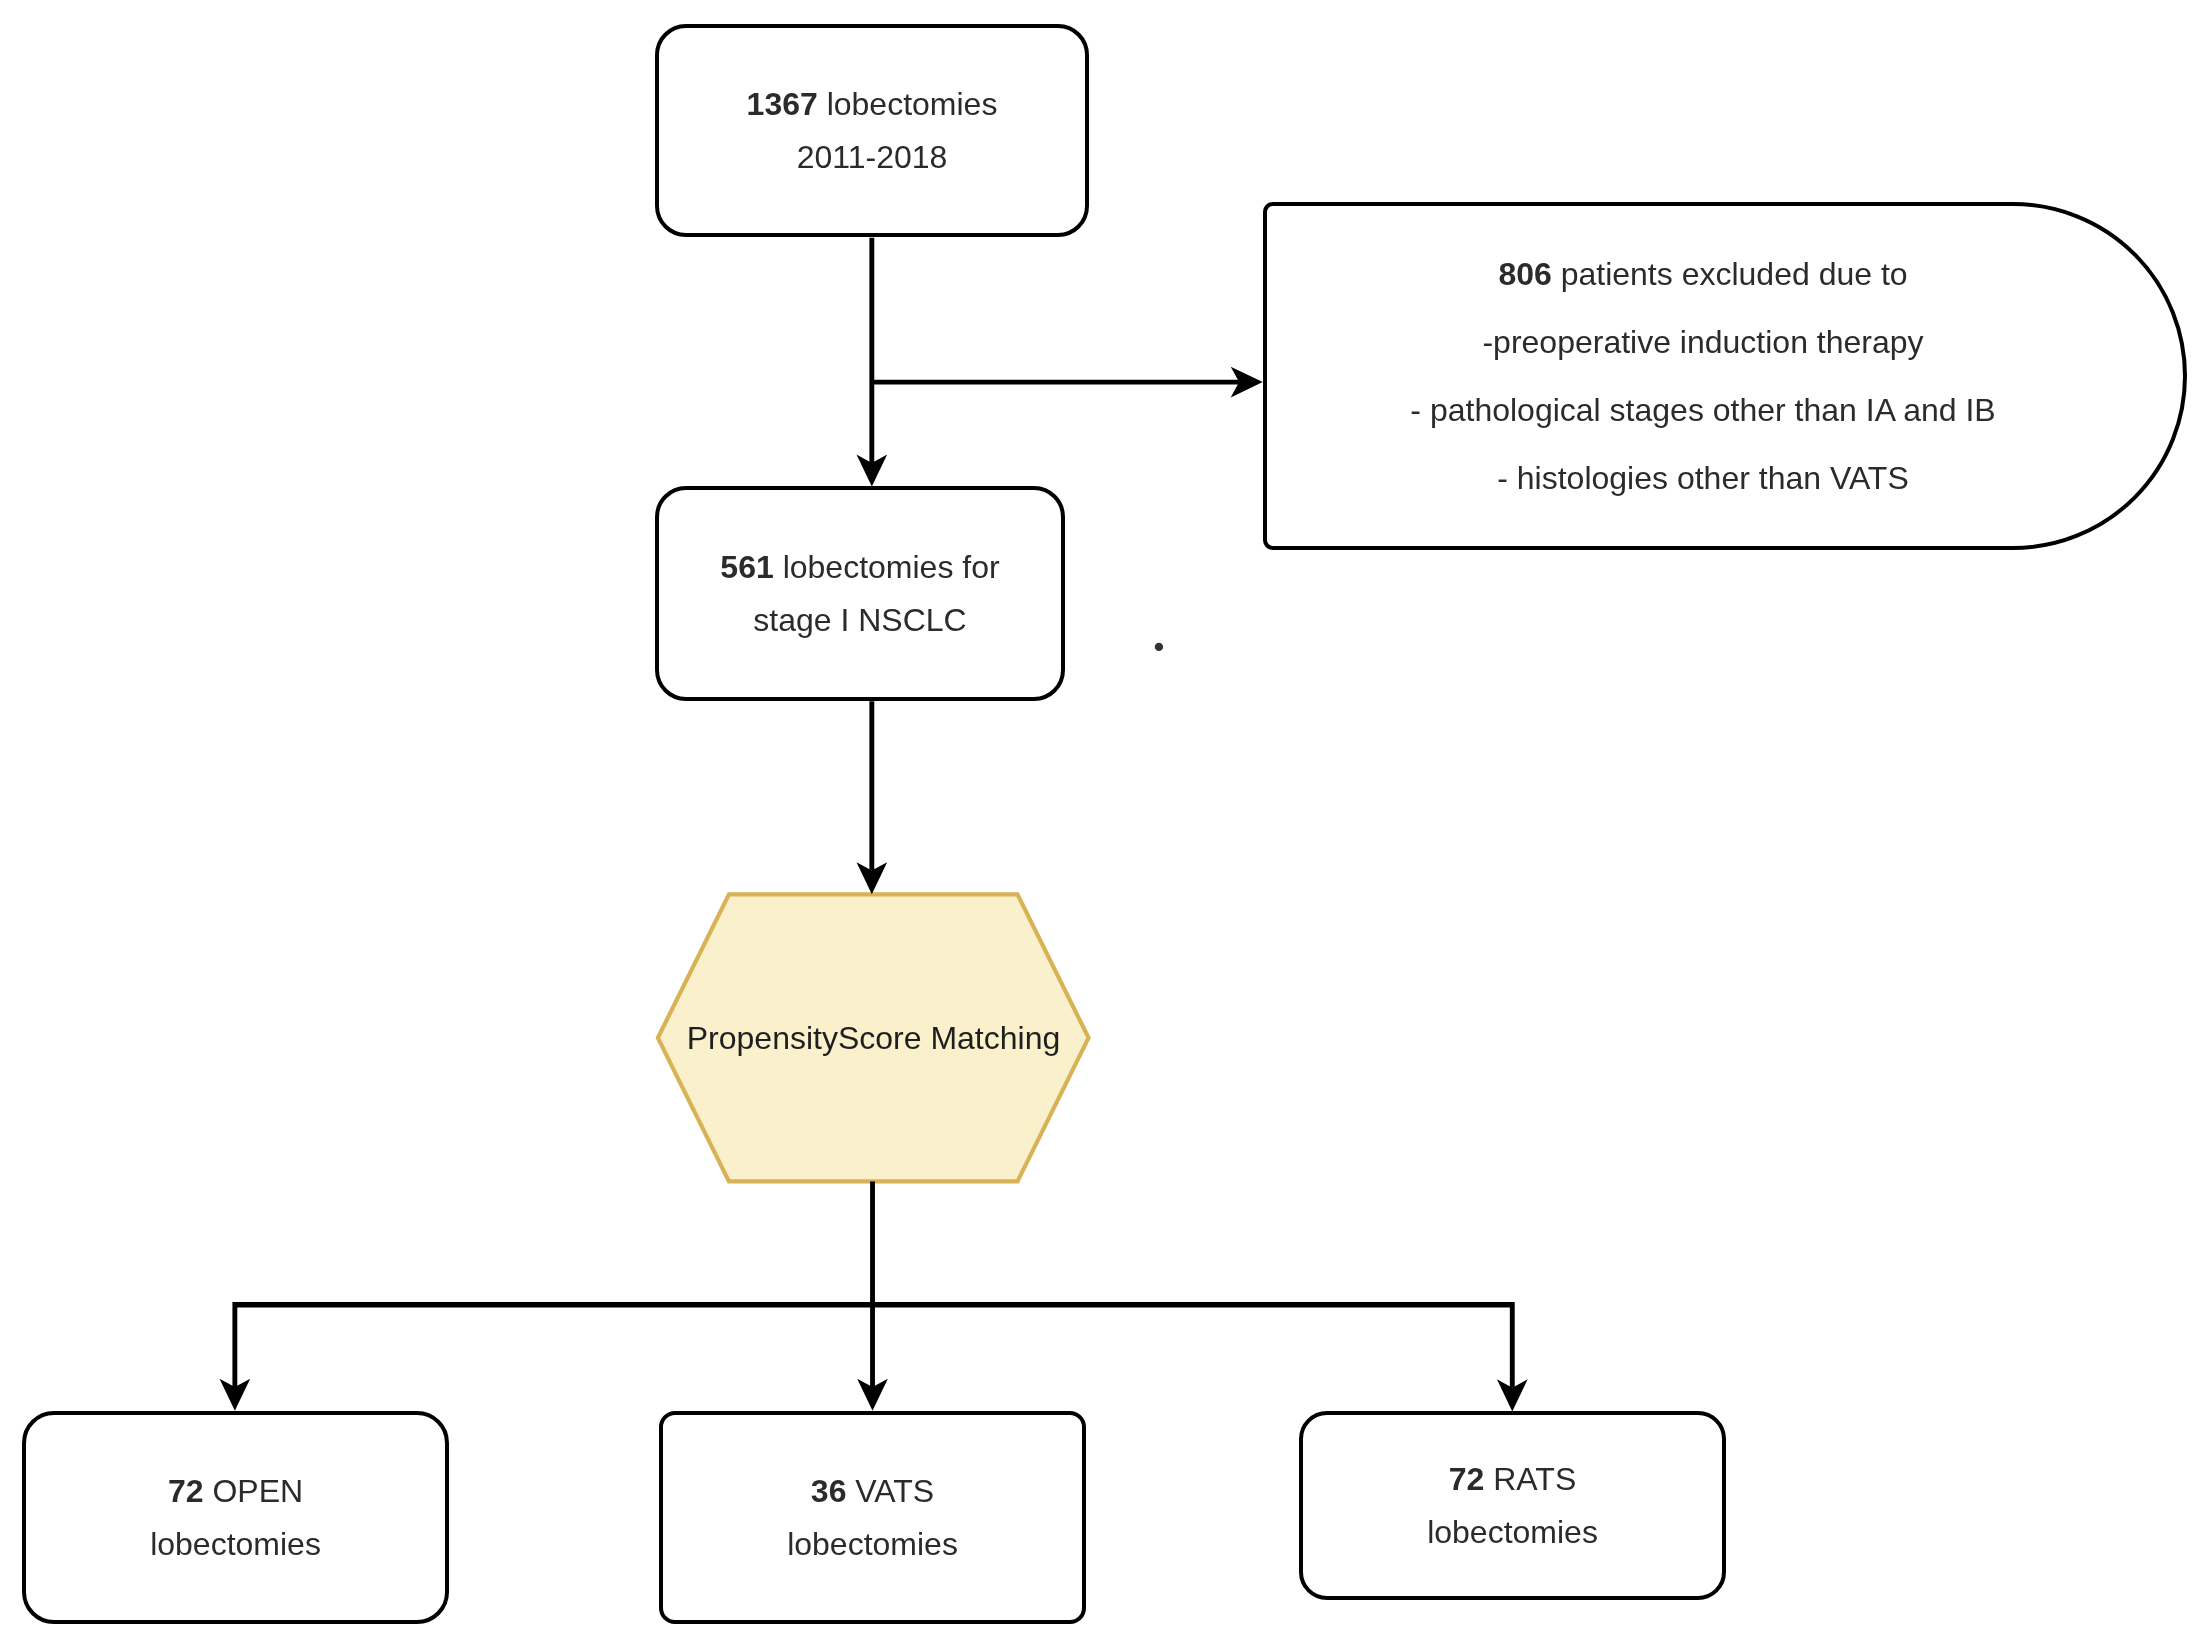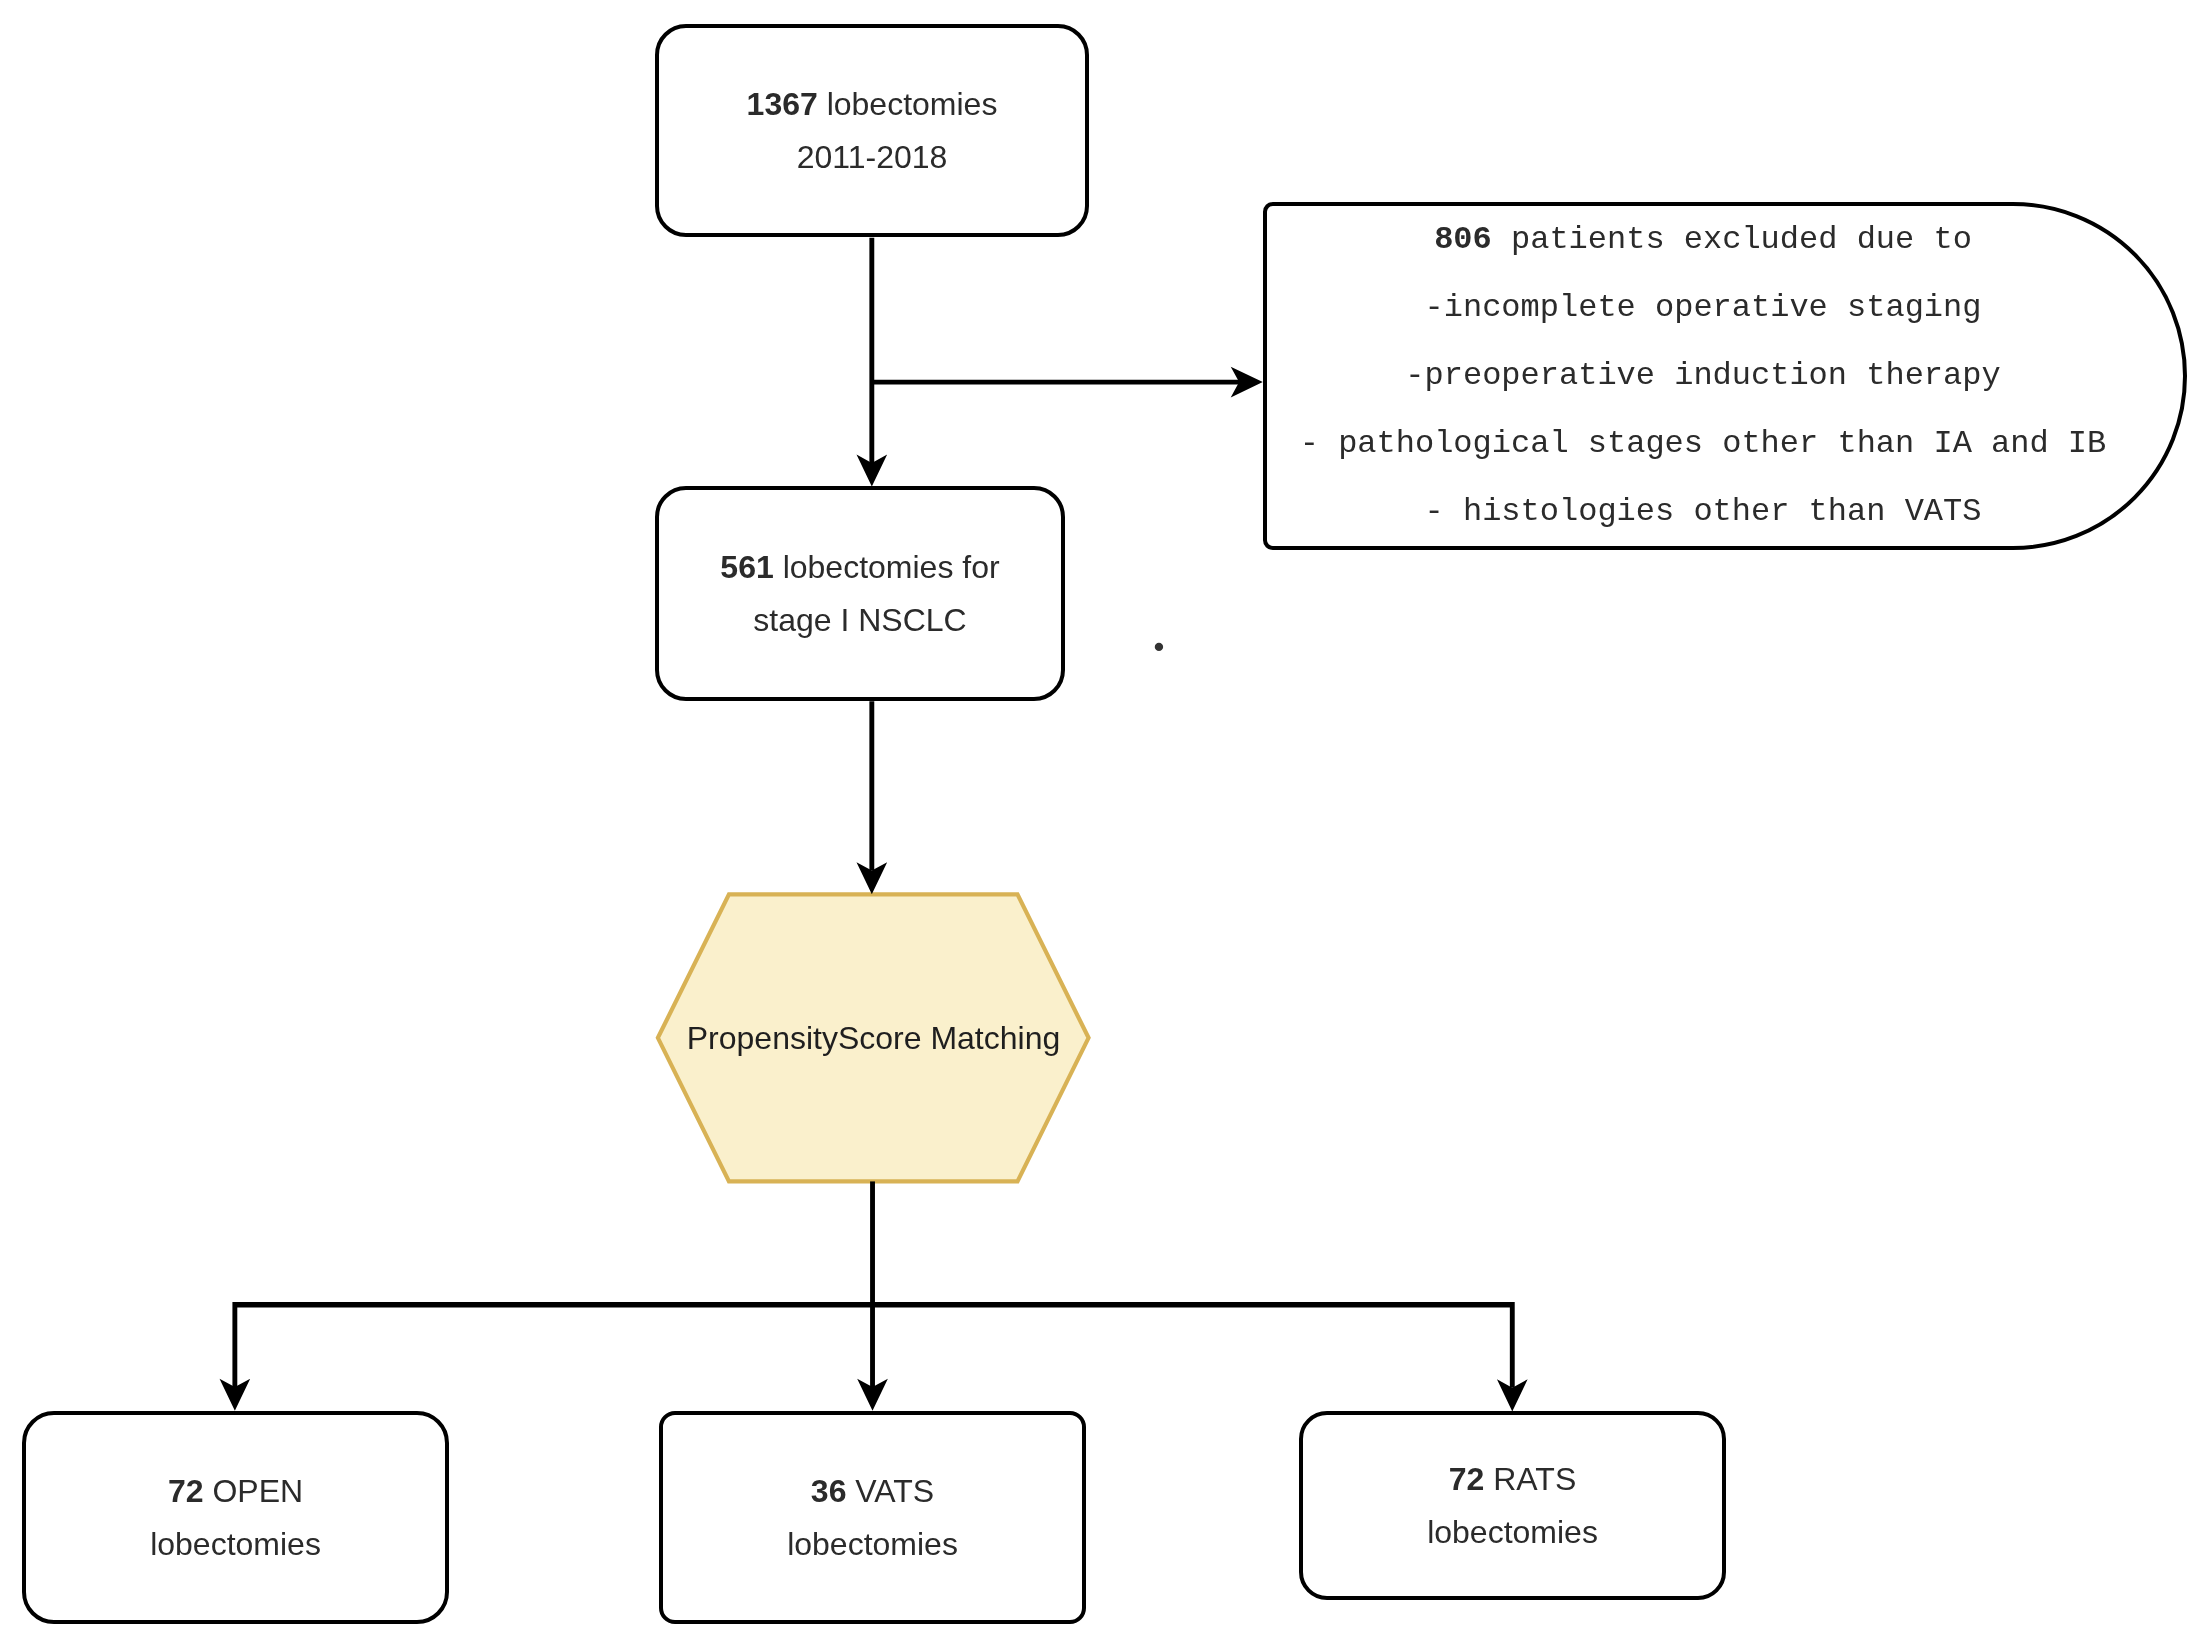--- a/index.html
+++ b/index.html
@@ -40,21 +40,20 @@
   }
   .num { font-weight: 700; }
   
   #total-box   { left: 655px;  top: 24.4px;   width: 434px;  height: 213px; }
   #stage1-box  { left: 655px;  top: 486px;  width: 410px;  height: 215px; }
   #exclusion-box {
     left: 1263px; top: 202px; width: 924px; height: 348px;
     border-radius: 9.8px 174px 174px 9.8px;
     line-height: 68px;
     padding: 0 56px 0 12px;
-    font-family: Liberation Mono, monospace;
   }
   #open-box    { left: 22px;   top: 1411px; width: 427px;  height: 213px; border-radius: 32px; }
   #vats-box    { left: 659px;  top: 1411px; width: 427px;  height: 213px; border-radius: 16px; }
   #rats-box    { left: 1299px; top: 1411px; width: 427px;  height: 189px; border-radius: 28px; }
   #psm-label {
     position: absolute;
     left: 658px; top: 894px; width: 431px; height: 287px;
     display: flex;
     flex-direction: row;
     align-items: center;
@@ -104,21 +103,20 @@
       <span>lobectomies</span>
     </div>
     <div>2011-2018</div>
   </div>
 
   <div class="node" id="exclusion-box">
     <div>
       <span class="num">806</span>
       <span>patients excluded due to</span>
     </div>
-    <div>-incomplete operative staging</div>
     <div>-preoperative induction therapy</div>
     <div>- pathological stages other than IA and IB</div>
     <div>- histologies other than VATS</div>
   </div>
 
   <div class="node" id="stage1-box">
     <div>
       <span class="num">561</span>
       <span>lobectomies for</span>
     </div>

